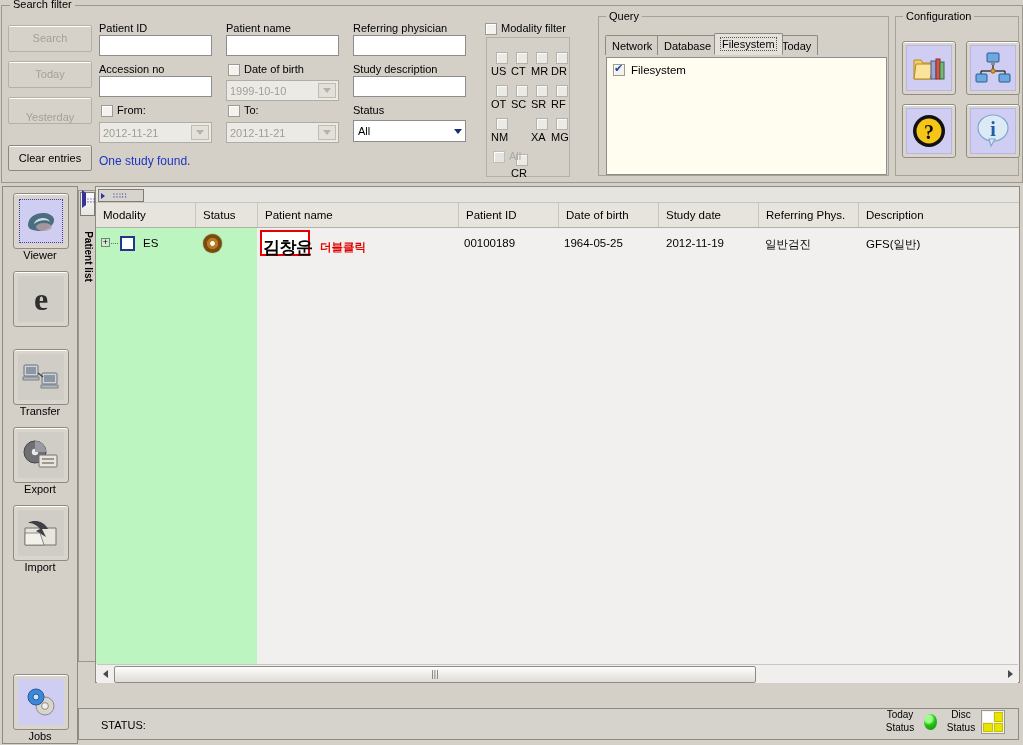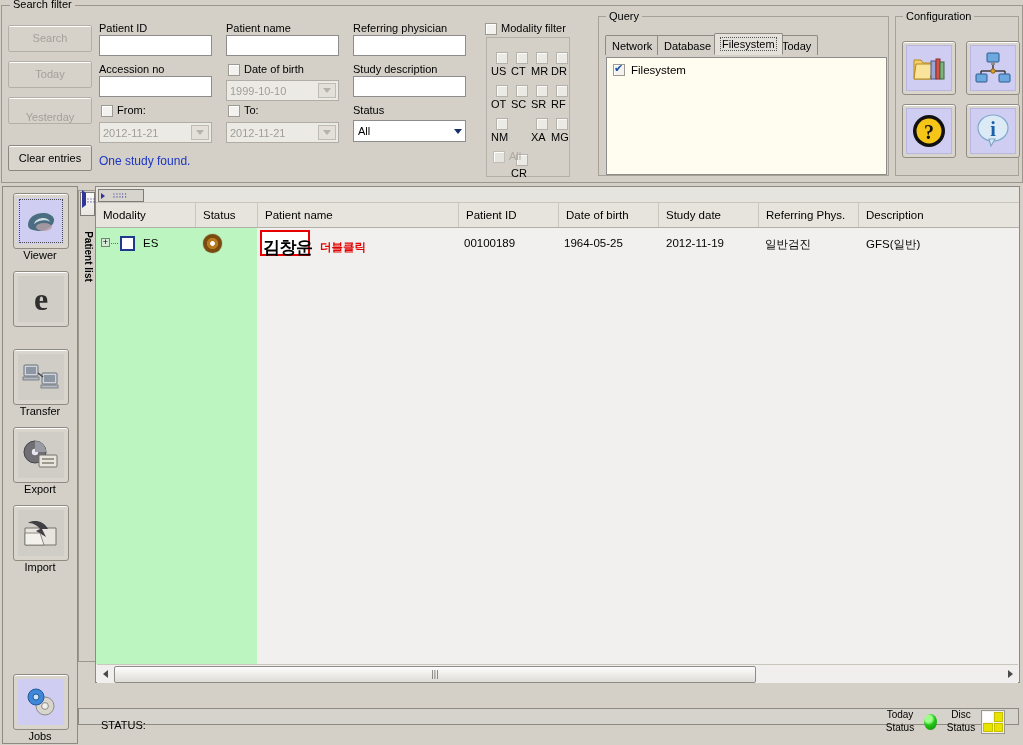--- a/index.html
+++ b/index.html
@@ -284,21 +284,21 @@
     display: flex; align-items: center;
   }
   #preview-handle {
     width: 40px; height: 11px; margin-left: 2px;
     background: #d7d4cd; border: 1px solid #5a5750;
     display: flex; align-items: center;
   }
   #preview-label { margin-left: 12px; font-size: 10.5px; }
 
   #status-bar {
-    position: absolute; left: 78px; top: 708px; width: 941px; height: 17px;
+    position: absolute; left: 78px; top: 708px; width: 941px; height: 32px;
     background: #d6d3cc; border: 1px solid #8e8a82; box-sizing: border-box;
   }
   #status-text { position: absolute; left: 22px; top: 10px; font-size: 11px; }
   .stat-lbl {
     position: absolute; font-size: 10px; text-align: center; line-height: 11px; white-space: nowrap;
   }
   #server-led {
     position: absolute; left: 924px; top: 714px; width: 13px; height: 16px;
     border-radius: 50%;
     background: radial-gradient(circle at 35% 30%, #9cff8a 0 25%, #27c219 45%, #0f8a0a 100%);

